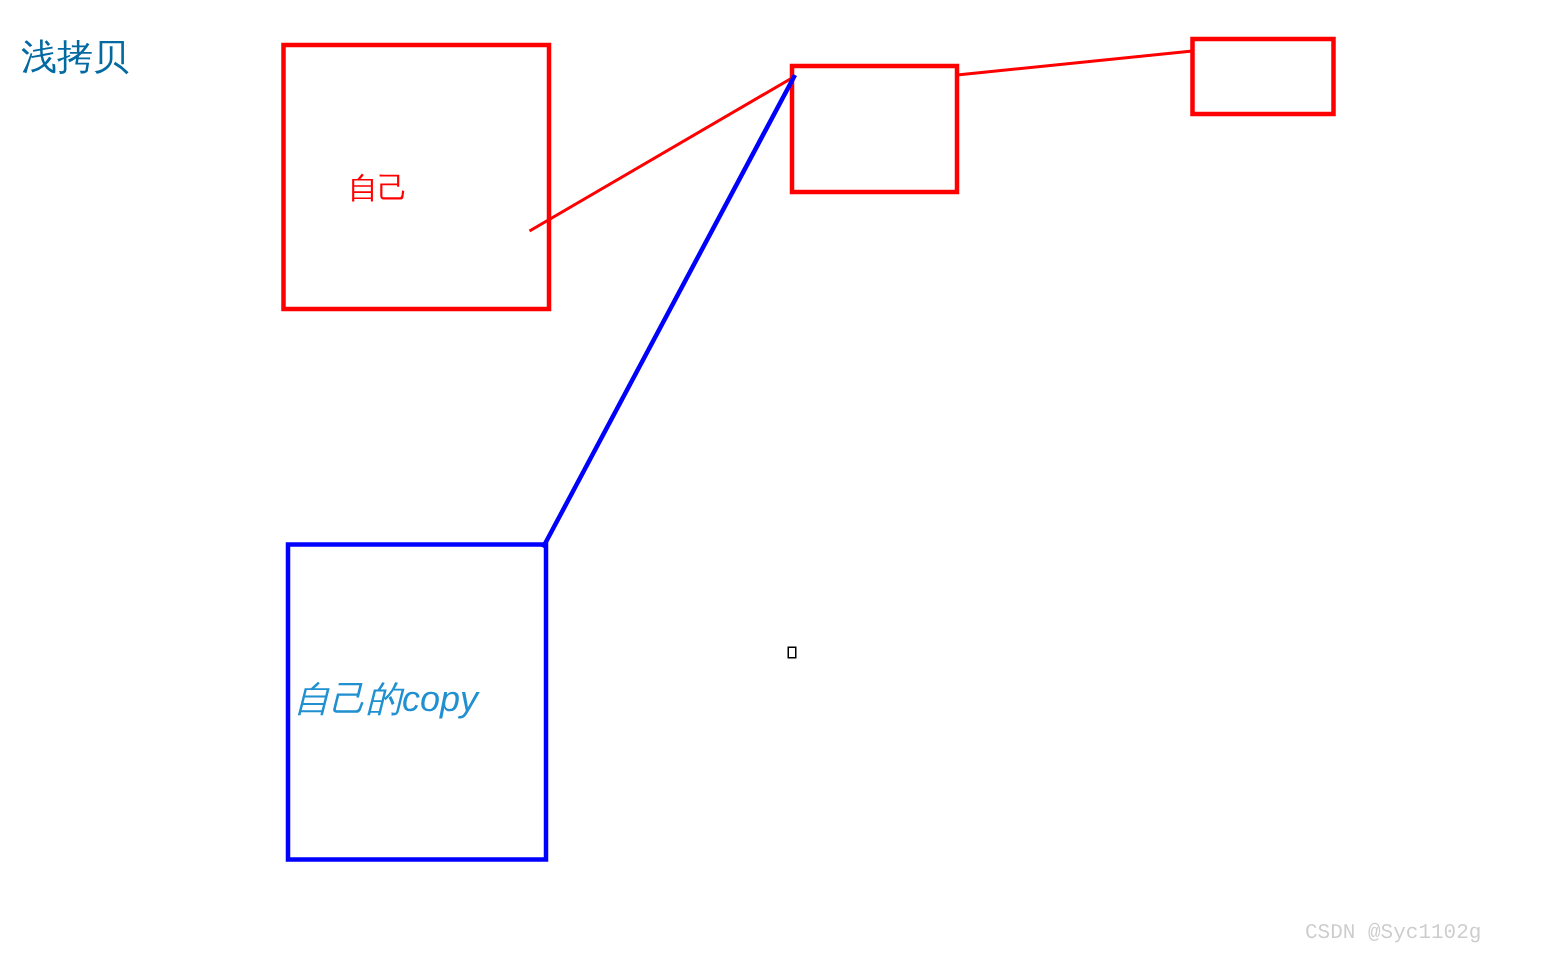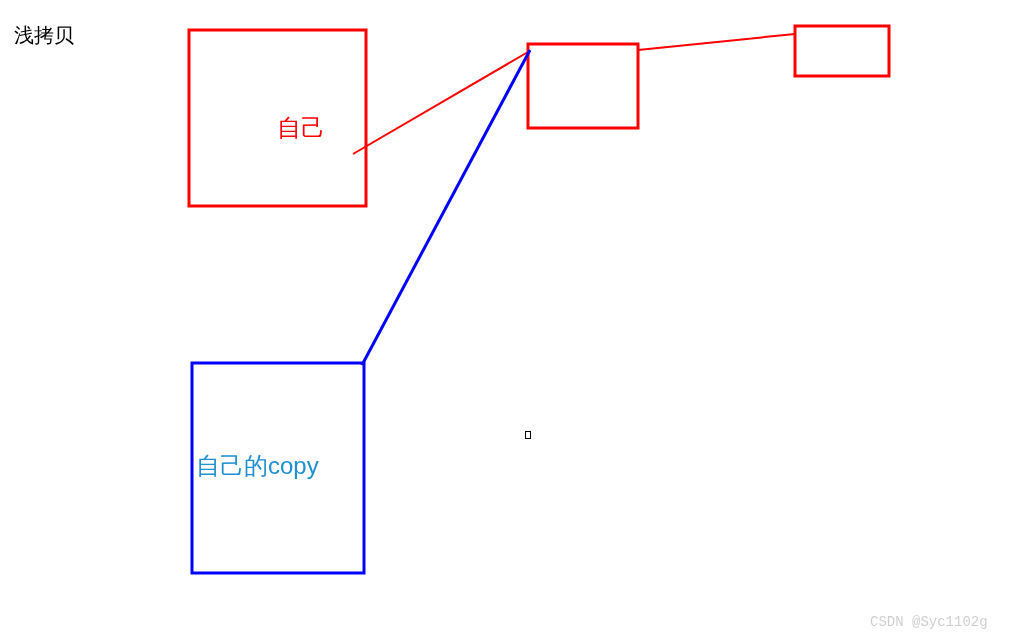--- a/index.html
+++ b/index.html
@@ -6,28 +6,27 @@
     body {
       width: 1032px;
       height: 638px;
       background: #ffffff;
       position: relative;
       font-family: "Microsoft YaHei", Arial, sans-serif;
       overflow: hidden;
     }
     .title {
       position: absolute;
-      color: #000000;
-      font-size: 20px;
+      color: #0369a1;
+      font-size: 24px;
     }
     .label-self {
       position: absolute;
       color: #ff0000;
-      font-size: 24px;
-      margin-left: 45px;
+      font-size: 20px;
     }
     .label-copy {
       position: absolute;
       color: #2090d0;
       font-size: 24px;
     }
     .watermark {
       position: absolute;
       color: rgba(0,0,0,0.2);
       font-size: 14px;
@@ -64,17 +63,17 @@
 
   <line x1="353" y1="154" x2="528" y2="52" stroke="#ff0000" stroke-width="2"></line>
 
   <line x1="638" y1="50" x2="795" y2="34" stroke="#ff0000" stroke-width="2"></line>
 
   <line x1="362" y1="365" x2="530" y2="50" stroke="#0000ff" stroke-width="3"></line>
 </svg>
 
 <div class="label-self" style="top:112px; left:232px;">自己</div>
 
-<div class="label-copy" style="top:450px; left:196px;">自己的copy</div>
+<div class="label-copy" style="top:450px; left:196px;font-style:italic;">自己的copy</div>
 
 <div class="small-cursor-box" style="top:431px; left:525px;"></div>
 
 <div class="watermark" style="top:614px; left:870px;">CSDN @Syc1102g</div>
 
 </body></html>

